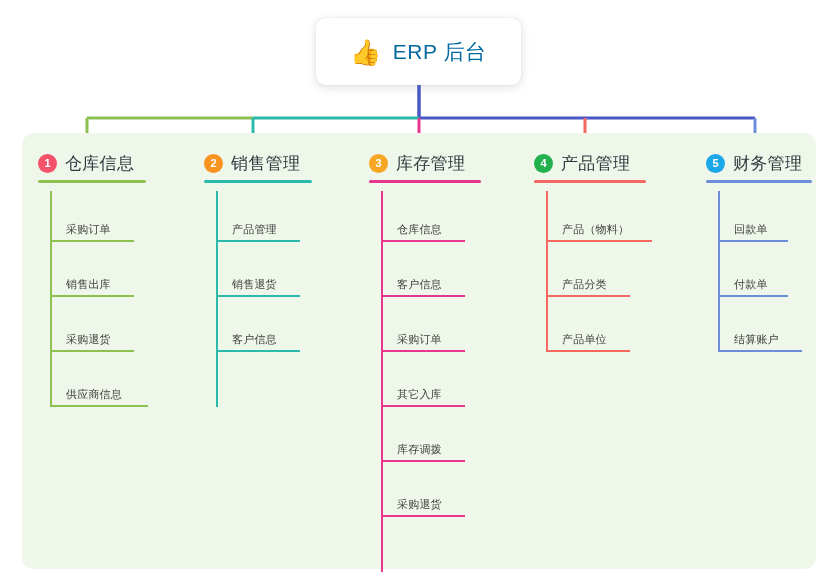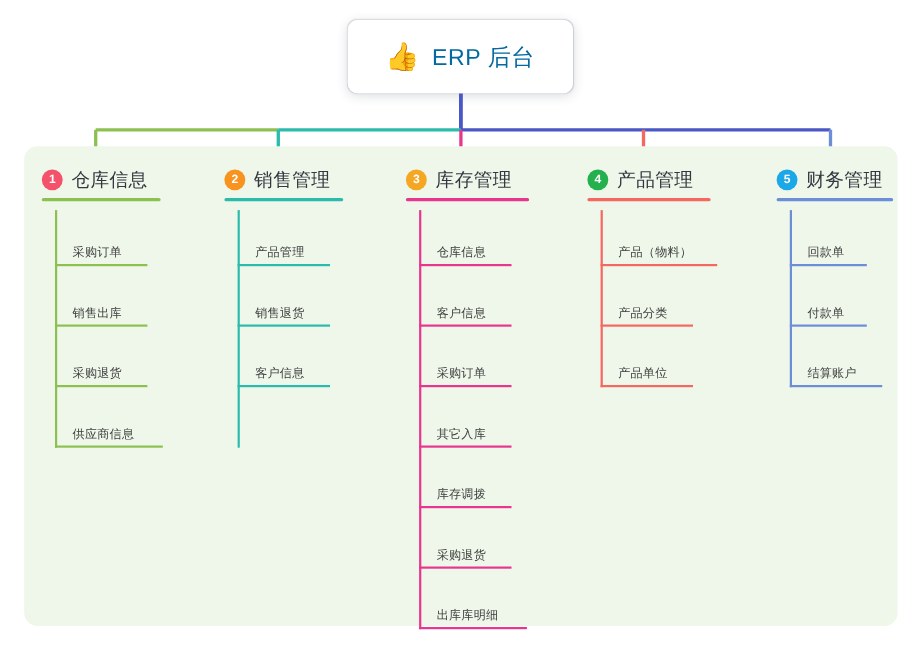--- a/index.html
+++ b/index.html
@@ -234,24 +234,20 @@
             <div class="item-rule" style="width: 84px; background: rgb(232, 54, 143);"></div>
           </div>
           <div class="item">
             <span class="item-label">库存调拨</span>
             <div class="item-rule" style="width: 84px; background: rgb(232, 54, 143);"></div>
           </div>
           <div class="item">
             <span class="item-label">采购退货</span>
             <div class="item-rule" style="width: 84px; background: rgb(232, 54, 143);"></div>
           </div>
-          <div class="item">
-            <span class="item-label">出库库明细</span>
-            <div class="item-rule" style="width: 98px; background: rgb(232, 54, 143);"></div>
-          </div>
         </div>
       </div>
       <div class="col" style="left: 518px;">
         <div class="col-head">
           <span class="badge" style="background: rgb(34, 177, 76);">4</span>
           <span class="col-title">产品管理</span>
           <div class="head-rule" style="width: 112px; background: rgb(244, 104, 95);"></div>
         </div>
         <div class="items">
           <div class="spine" style="background: rgb(244, 104, 95); height: 161px;"></div>

